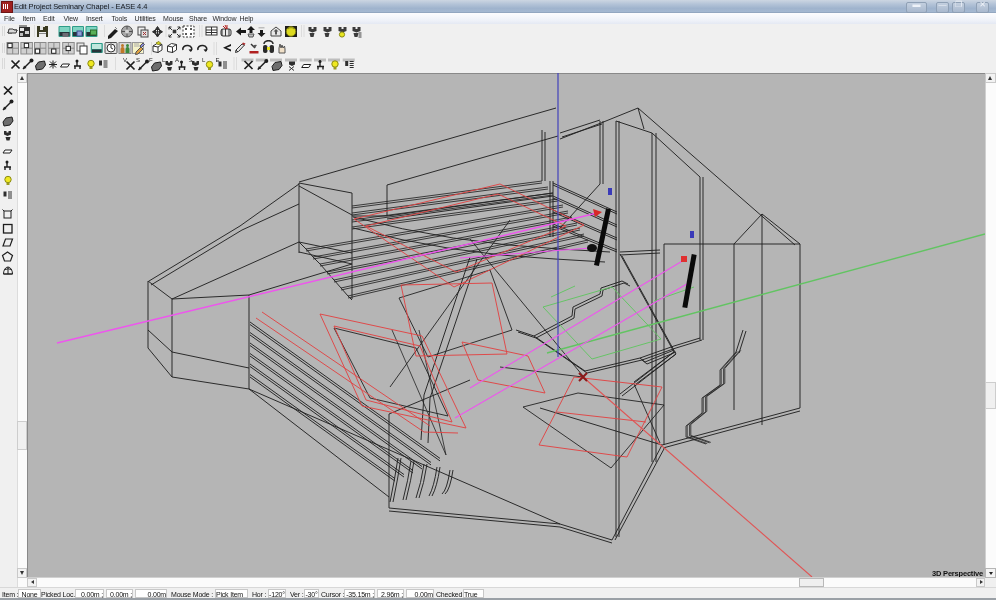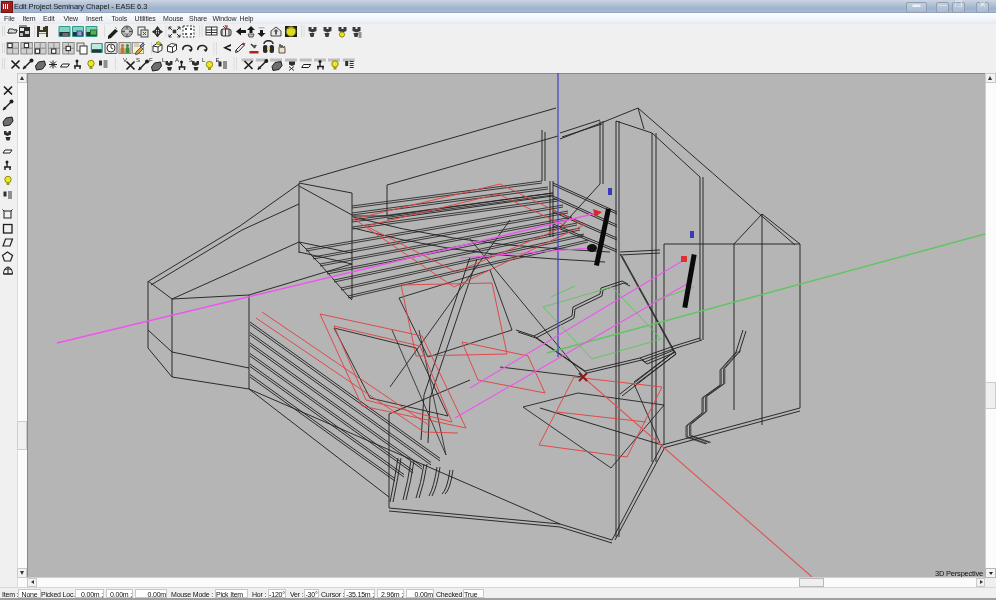--- a/index.html
+++ b/index.html
@@ -16,41 +16,41 @@
   .wbtn{top:1.5px;height:9px;border:1px solid #8fa0b5;border-radius:2px;
     background:linear-gradient(180deg,#c3cfdf,#a9b9ce);}
   .wbtn span{position:absolute;left:0;right:0;top:-2.5px;text-align:center;font-size:8px;color:#eef2f8;}
   #menubar{left:0;top:13px;width:996px;height:11px;
     background:linear-gradient(180deg,#fdfdfe,#eef1f8 70%,#e4e9f3);
     font-size:7px;letter-spacing:-0.15px;color:#2a2a2a;}
   #menubar span{position:absolute;top:2px;}
   .tbrow{left:0;width:996px;background:#f0f0f0;}
   #canvas{left:27px;top:73px;width:958px;height:504px;background:#b5b5b5;
     border-top:1px solid #898989;border-left:1px solid #898989;box-sizing:border-box;}
-  #persp{right:13px;top:569px;font-size:7.5px;letter-spacing:-0.2px;color:#111;}
+  #persp{right:13px;top:569px;font-size:7.5px;letter-spacing:-0.2px;color:#111;font-weight:bold;}
   #leftbar{left:0;top:73px;width:17px;height:514px;background:#f0f0f0;}
   #lscroll{left:17px;top:73px;width:10px;height:514px;background:#fbfbfb;border-left:1px solid #dcdcdc;box-sizing:border-box;}
   #vscroll{left:985px;top:73px;width:11px;height:495px;background:#fbfbfb;border-left:1px solid #d0d0d0;box-sizing:border-box;}
   #combo{left:985px;top:568px;width:11px;height:10px;background:#f4f4f4;border:1px solid #b5b5b5;box-sizing:border-box;}
   #hscroll{left:27px;top:577px;width:958px;height:10px;background:#fbfbfb;border-top:1px solid #d0d0d0;box-sizing:border-box;}
   .arr{width:0;height:0;position:absolute;}
   #statusbar{left:0;top:587px;width:996px;height:13px;background:#f0f0f0;
     border-top:1px solid #d8d8d8;font-size:7px;color:#111;box-sizing:border-box;letter-spacing:-0.2px;}
   #statusbar .lbl{position:absolute;top:3px;}
   #statusbar .fld{position:absolute;top:1px;height:9px;background:#fff;
      border:1px solid #c8c8c8;font-size:7px;padding-top:1px;box-sizing:border-box;}
   #botline{left:0;top:598px;width:996px;height:2px;background:#9aa0a6;}
 </style>
 </head>
 <body>
   <div id="titlebar" class="abs"></div>
   <div id="appicon" class="abs">
     <b></b>
   </div>
-  <div id="title" class="abs">Edit Project Seminary Chapel - EASE 6.3</div>
+  <div id="title" class="abs">Edit Project Seminary Chapel - EASE 4.4</div>
   <div class="wbtn abs" style="left:906px;width:19px;">
     <span>▬</span>
   </div>
   <div class="wbtn abs" style="left:936px;width:11px;">
     <span>—</span>
   </div>
   <div class="wbtn abs" style="left:952px;width:11px;">
     <span>❐</span>
   </div>
   <div class="wbtn abs" style="left:976px;width:11px;">

